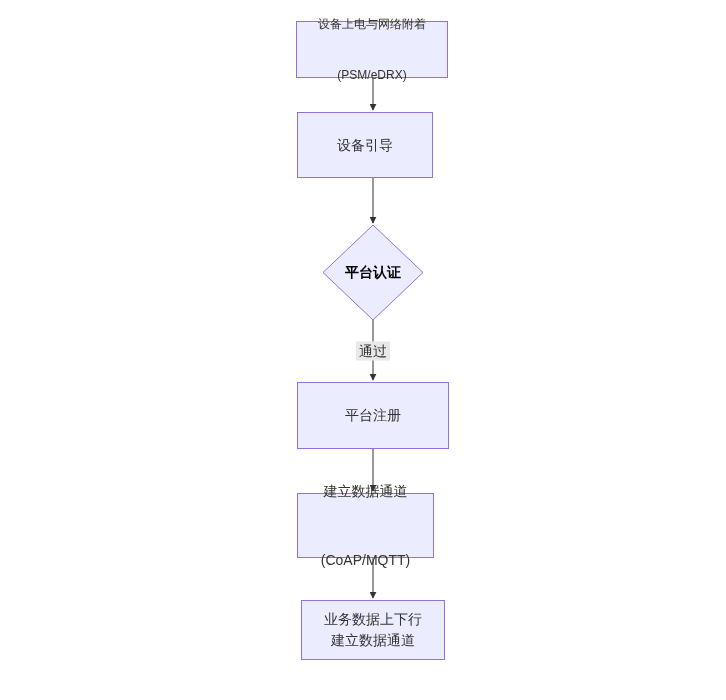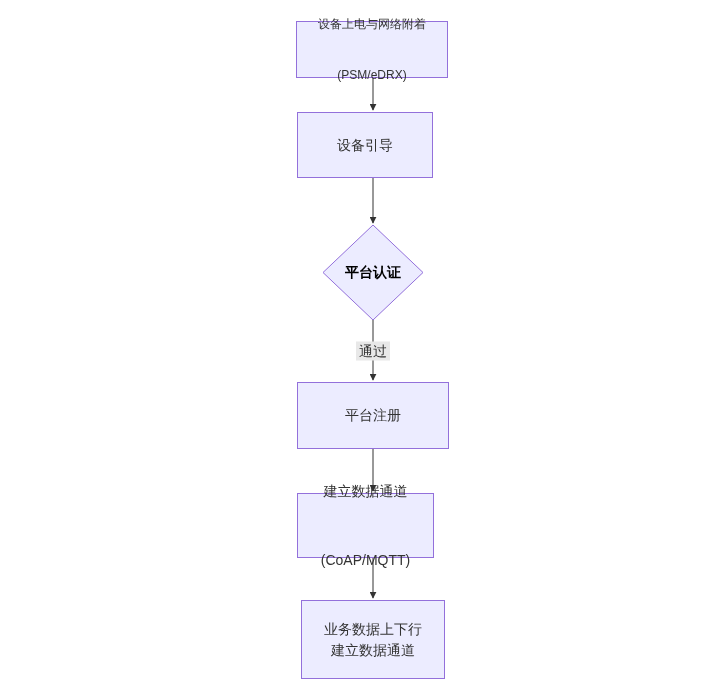--- a/index.html
+++ b/index.html
@@ -61,21 +61,21 @@
     color: #333333;
     font-size: 14px;
     line-height: 17px;
     padding: 1px 3px;
     white-space: nowrap;
   }
   .n1 { left: 296px; top: 21px;  width: 152px; height: 57px; }
   .n2 { left: 297px; top: 112px; width: 136px; height: 66px; }
   .n3 { left: 297px; top: 382px; width: 152px; height: 67px; }
   .n4 { left: 297px; top: 493px; width: 137px; height: 65px; gap: 48px; }
-  .n5 { left: 301px; top: 600px; width: 144px; height: 79px; }
+  .n5 { left: 301px; top: 600px; width: 144px; height: 60px; }
 </style>
 </head>
 <body>
 
 <div class="canvas">
 
   <svg class="edges-svg" width="726" height="700" viewBox="0 0 726 700" xmlns="http://www.w3.org/2000/svg">
     <defs>
       <marker id="arrowhead" viewBox="0 0 10 10" refX="9" refY="5" markerWidth="7" markerHeight="7" orient="auto">
         <path d="M0,0 L10,5 L0,10 z" fill="#333333"></path>

